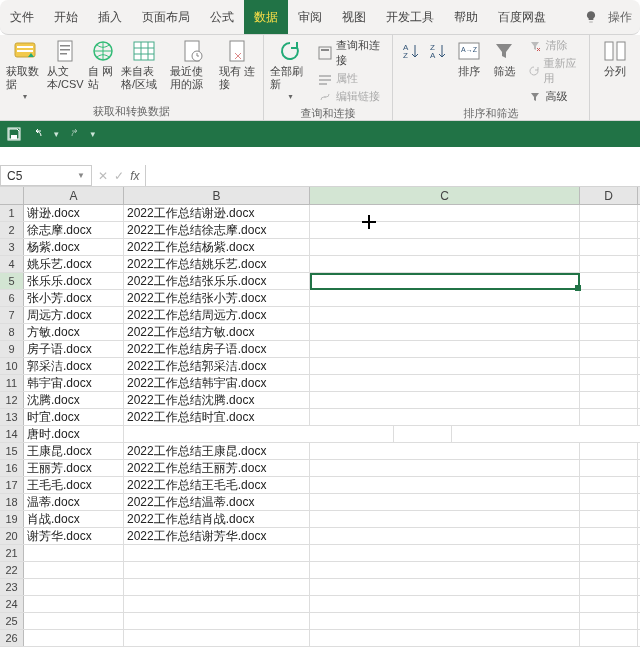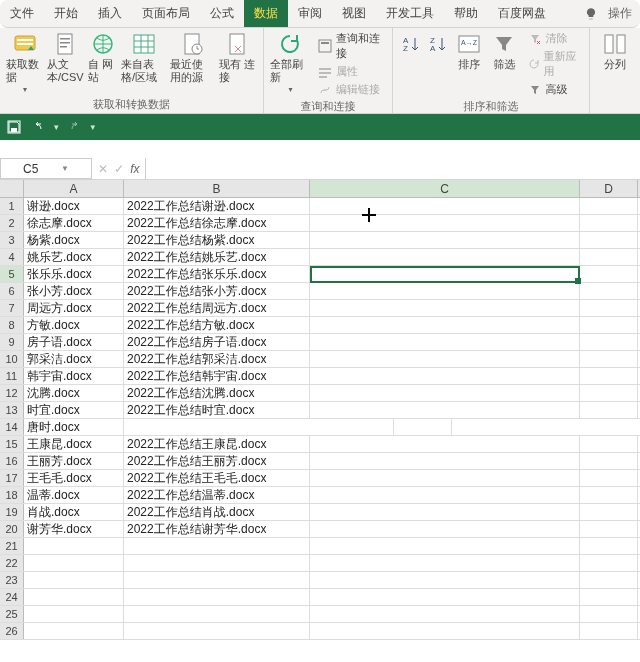--- a/index.html
+++ b/index.html
@@ -1,19 +1,19 @@
 <!DOCTYPE html>
 <html><head>
 <meta charset="utf-8">
 <style>
   * { box-sizing: border-box; margin: 0; padding: 0; font-family: "Microsoft YaHei", SimSun, sans-serif; }
   body { background: #fff; width: 640px; height: 662px; overflow: hidden; font-size: 12px; }
 
   
-  .menu-tabs { background: #f3f2f1; display: flex; align-items: stretch; height: 28px; border-bottom: 1px solid #d4d4d4; border-radius: 8px; }
+  .menu-tabs { background: #f3f2f1; display: flex; align-items: stretch; height: 35px; border-bottom: 1px solid #d4d4d4; border-radius: 8px; }
   .menu-tab { padding: 3px 10px; color: #444; cursor: pointer; font-size: 12px; display: flex; align-items: center; }
   .menu-tab.active { background: #217346; color: #fde047; }
   .menu-right { margin-left: auto; display: flex; align-items: center; gap: 10px; padding-right: 8px; }
   .bulb-icon svg { width: 14px; height: 14px; display: block; }
 
   
   .ribbon { background: #f3f2f1; display: flex; border-bottom: 1px solid #d4d4d4; height: 86px; }
   .rgroup { display: flex; flex-direction: column; padding: 2px 6px 1px; border-right: 1px solid #d4d4d4; }
   .rgroup-body { flex: 1; display: flex; align-items: flex-start; gap: 3px; }
   .rgroup-label { text-align: center; color: #666; font-size: 11px; padding-top: 1px; }
@@ -27,21 +27,21 @@
   .small-btn.disabled { color: #aaa; }
   .arrow-down { font-size: 8px; color: #666; line-height: 1; margin-top: 1px; }
 
   
   .qat { background: #217346; height: 26px; display: flex; align-items: center; padding: 0 6px; gap: 8px; }
   .qat .qicon { width: 16px; height: 16px; display: flex; align-items: center; justify-content: center; cursor: pointer; }
   .qat .qarrow { color: #cde6d9; font-size: 9px; }
 
   
   .fbar { display: flex; align-items: stretch; height: 22px; border-bottom: 1px solid #d4d4d4; background: #fff; margin-top: 18px; }
-  .namebox { width: 92px; border: 1px solid #ccc; display: flex; align-items: center; padding: 0 22px; font-size: 12px; color: #333; justify-content: space-between; }
+  .namebox { width: 92px; border: 1px solid #ccc; display: flex; align-items: center; padding: 0 6px; font-size: 12px; color: #333; justify-content: space-between; }
   .namebox .dd { font-size: 8px; color: #888; }
   .fx-btns { display: flex; align-items: center; border-right: 1px solid #ccc; padding: 0 6px; gap: 6px; color: #bbb; }
   .fx-btns .fx { color: #666; font-style: italic; font-size: 12px; }
   .formula-input { flex: 1; padding: 0 6px; display: flex; align-items: center; }
 
   
   .grid { position: relative; }
   .col-headers { display: flex; background: #e6e6e6; border-bottom: 1px solid #bbb; height: 18px; font-size: 12px; }
   .corner { width: 24px; border-right: 1px solid #bbb; background: #e6e6e6; }
   .col-h { border-right: 1px solid #bbb; text-align: center; color: #444; display: flex; align-items: center; justify-content: center; }

